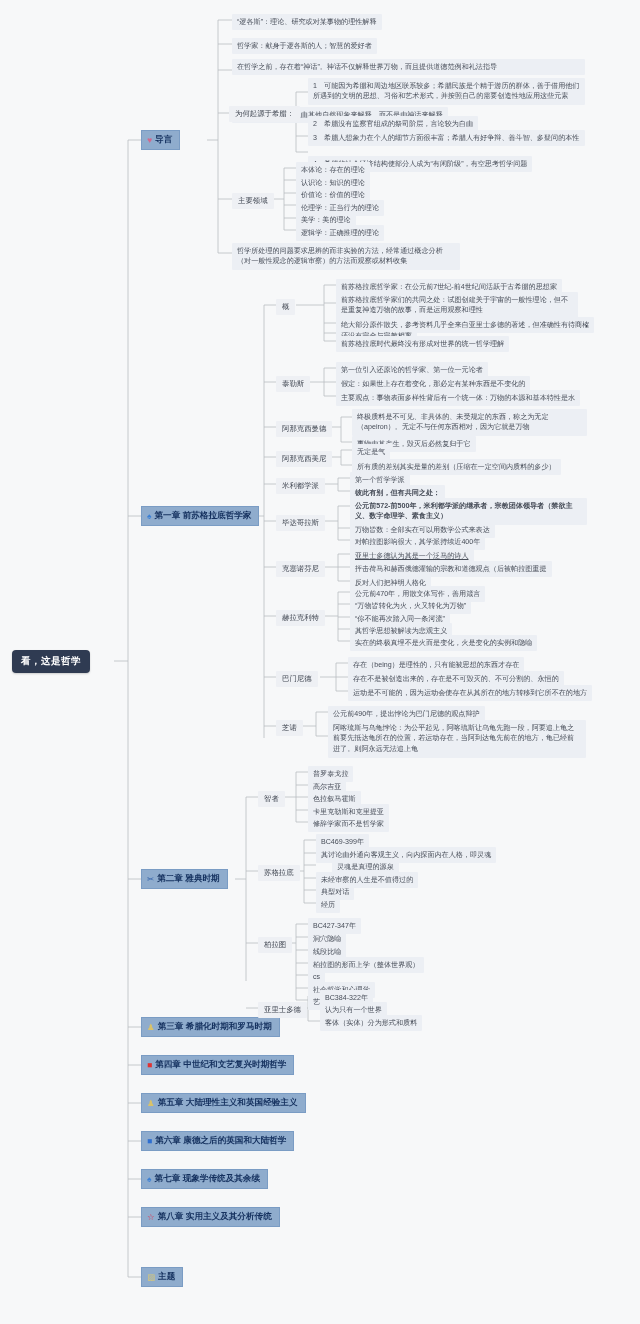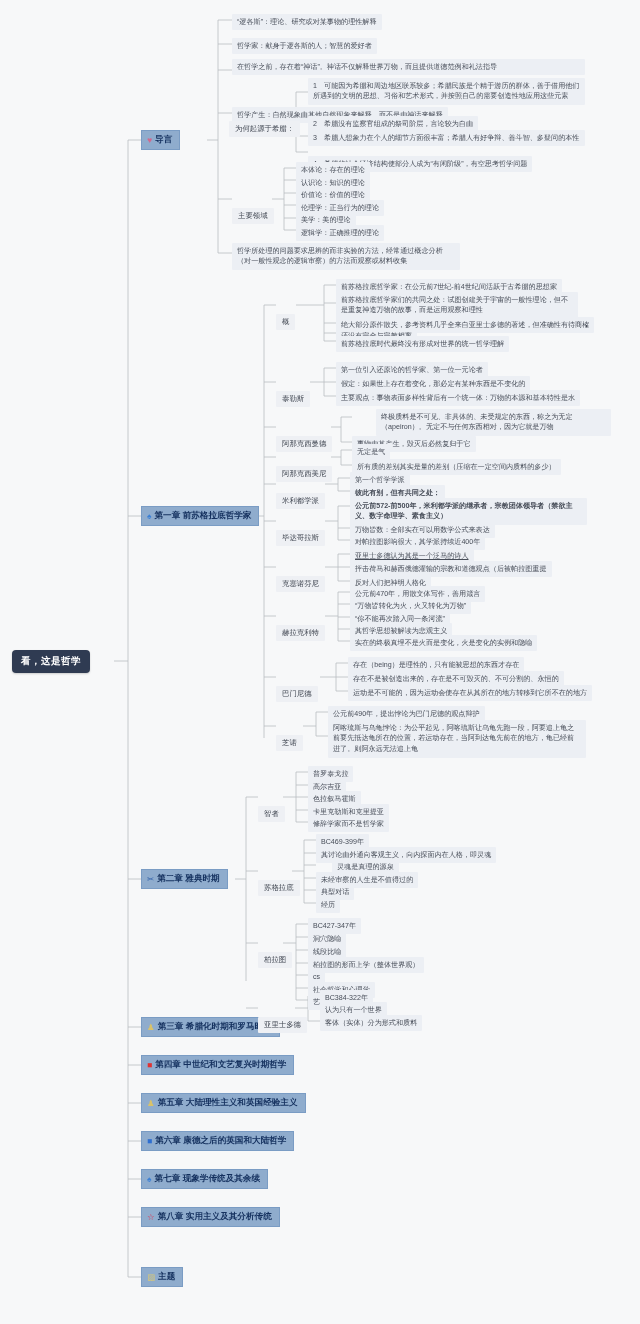--- a/index.html
+++ b/index.html
@@ -50,21 +50,20 @@
   .chapter .ic { font-size: 8.5px; line-height: 1; }
 
   
   .l2 {
     background: #eef0f4;
     color: #414752;
     font-size: 7.4px;
     padding: 3px 6px;
     white-space: nowrap;
     border-radius: 1px;
-    margin-top: 15px;
   }
   
   .leaf {
     background: #eceff4;
     color: #474d58;
     font-size: 7.1px;
     line-height: 1.55;
     padding: 2.5px 5px;
     border-radius: 1px;
   }
@@ -312,21 +311,21 @@
   <div class="node leaf nw" style="left:336px; top:317px;">绝大部分原作散失，参考资料几乎全来自亚里士多德的著述，但准确性有待商榷</div>
   <div class="node leaf nw" style="left:336px; top:328px;">还没有完全与宗教相离</div>
   <div class="node leaf nw" style="left:336px; top:336px;">前苏格拉底时代最终没有形成对世界的统一哲学理解</div>
 
   <div class="node l2" style="left:276px; top:376px;">泰勒斯</div>
   <div class="node leaf nw" style="left:336px; top:362px;">第一位引入还原论的哲学家、第一位一元论者</div>
   <div class="node leaf nw" style="left:336px; top:376px;">假定：如果世上存在着变化，那必定有某种东西是不变化的</div>
   <div class="node leaf nw" style="left:336px; top:390px;">主要观点：事物表面多样性背后有一个统一体：万物的本源和基本特性是水</div>
 
   <div class="node l2" style="left:276px; top:421px;">阿那克西曼德</div>
-  <div class="node leaf wrap" style="left:352px; top:409px; width:235px;margin-left:24px;">终极质料是不可见、非具体的、未受规定的东西，称之为无定（apeiron）。无定不与任何东西相对，因为它就是万物</div>
+  <div class="node leaf wrap" style="left:352px; top:409px; width:235px;">终极质料是不可见、非具体的、未受规定的东西，称之为无定（apeiron）。无定不与任何东西相对，因为它就是万物</div>
   <div class="node leaf nw" style="left:352px; top:436px;">事物由其产生，毁灭后必然复归于它</div>
 
   <div class="node l2" style="left:276px; top:451px;">阿那克西美尼</div>
   <div class="node leaf nw" style="left:352px; top:444px;">无定是气</div>
   <div class="node leaf nw" style="left:352px; top:459px;">所有质的差别其实是量的差别（压缩在一定空间内质料的多少）</div>
 
   <div class="node l2" style="left:276px; top:478px;">米利都学派</div>
   <div class="node leaf nw" style="left:350px; top:472px;">第一个哲学学派</div>
   <div class="node leaf nw" style="left:350px; top:485px;font-weight:bold;">彼此有别，但有共同之处：</div>
 

